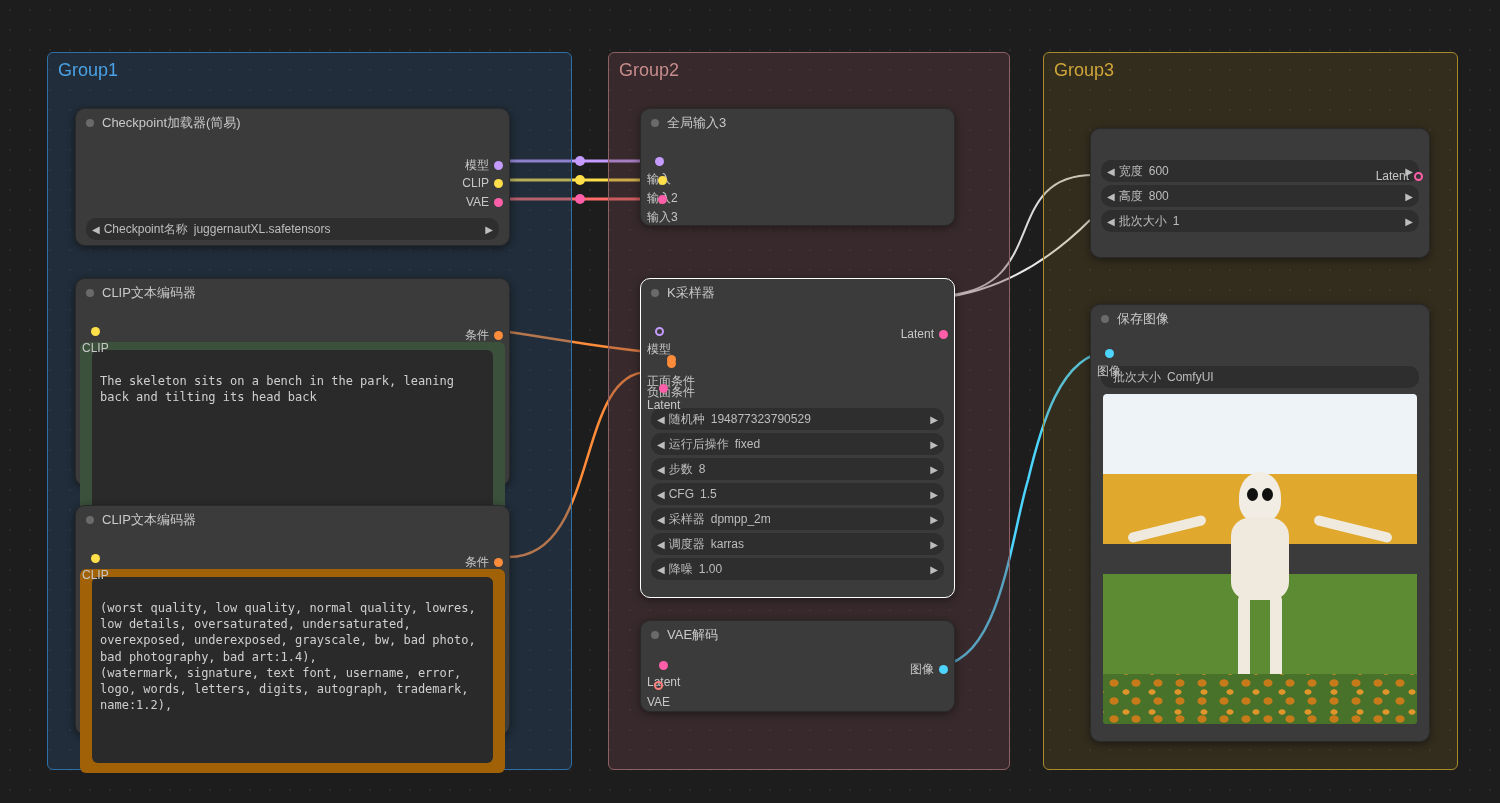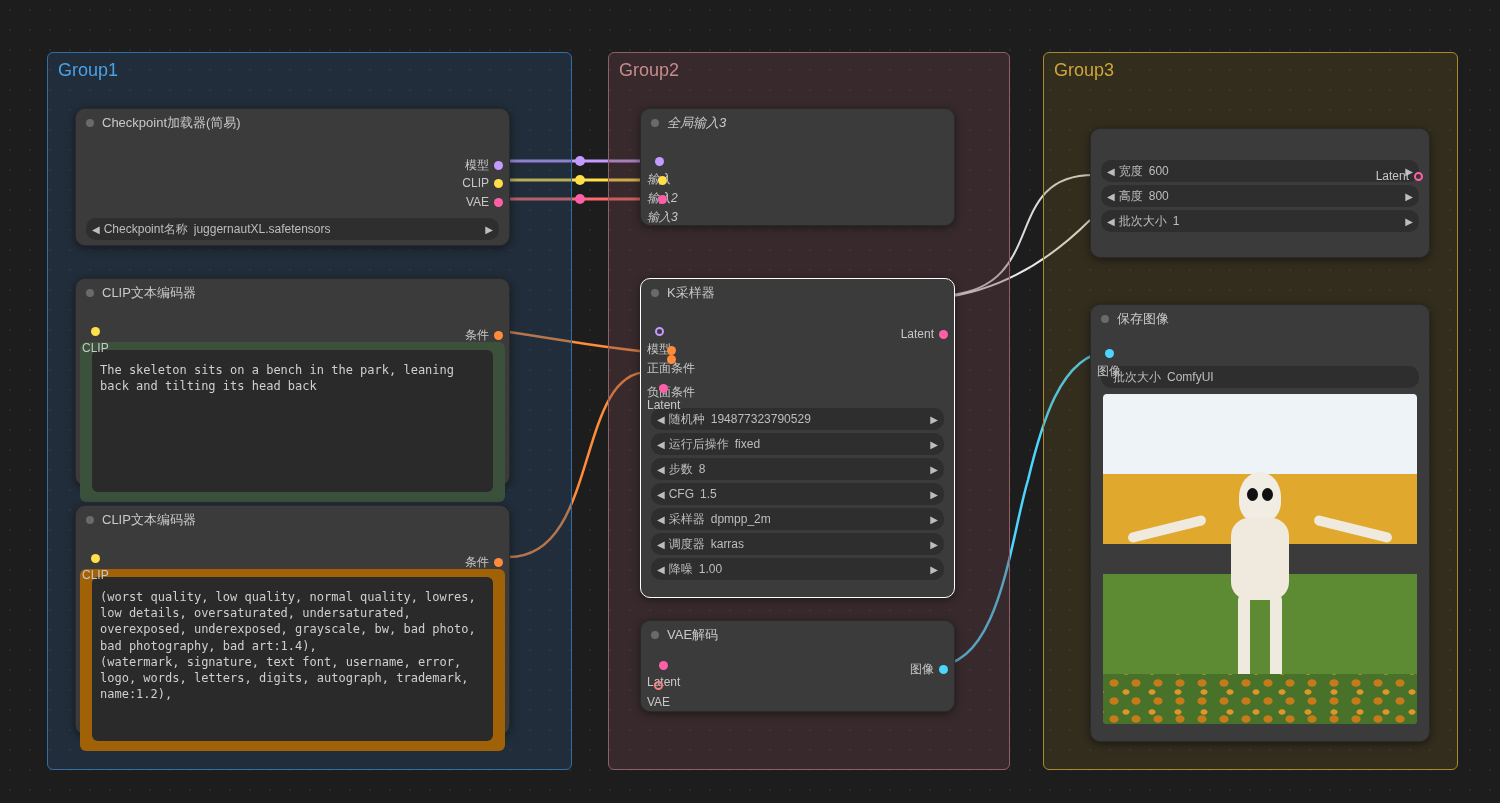--- a/index.html
+++ b/index.html
@@ -56,21 +56,21 @@
     height: 28px;
     padding: 0 10px;
     color: #c9c9c9;
     font-size: 13px;
   }
   .node-header .dot {
     width: 8px; height: 8px; border-radius: 50%; background:#6a6a6a; margin-right:8px;
   }
   .node .textarea {
     margin: 6px 10px 8px 10px;
-    padding: 12px 8px;
+    padding: 23px 8px;
     background: #2a2a2a;
     border-radius: 6px;
     font-family: "DejaVu Sans Mono","Consolas",monospace;
     font-size: 12px;
     line-height: 1.35;
     color: #cfcfcf;
     white-space: pre-wrap;
     word-break: break-word;
   }
   .node.pos .textarea-wrap { background:#3b513c; }
@@ -251,21 +251,21 @@
       <span class="pin orange"></span>
       <span>条件</span>
     </div>
   <div style="height:35px;"></div>
   <div class="textarea-wrap">
     <div class="textarea" style="height:140px;">(worst quality, low quality, normal quality, lowres, low details, oversaturated, undersaturated, overexposed, underexposed, grayscale, bw, bad photo, bad photography, bad art:1.4),
 (watermark, signature, text font, username, error, logo, words, letters, digits, autograph, trademark, name:1.2),</div>
   </div>
 </div>
 
-<div class="node" style="left:640px; top:108px; width:315px; height:118px;font-style:italic;">
+<div class="node" style="left:640px; top:108px; width:315px; height:118px;">
   <div class="node-header">
     <span class="dot"></span>
     <span>全局输入3</span>
   </div>
   <div class="port left" style="top:48px;">
       <span class="pin purple"></span>
       <span>输入</span>
     </div>
   <div class="port left" style="top:67px;">
       <span class="pin yellow"></span>
@@ -279,21 +279,21 @@
 
 <div class="node selected" style="left:640px; top:278px; width:315px; height:320px;">
   <div class="node-header">
     <span class="dot"></span>
     <span>K采样器</span>
   </div>
   <div class="port left" style="top:48px;">
       <span class="pin purple-ring"></span>
       <span>模型</span>
     </div>
-  <div class="port left" style="top:67px;">
+  <div class="port left" style="top:80px;">
       <span class="pin orange"></span>
       <span>正面条件</span>
     </div>
   <div class="port left" style="top:76px;gap:20px;">
       <span class="pin orange"></span>
       <span>负面条件</span>
     </div>
   <div class="port left" style="top:105px;">
       <span class="pin pink"></span>
       <span>Latent</span>

